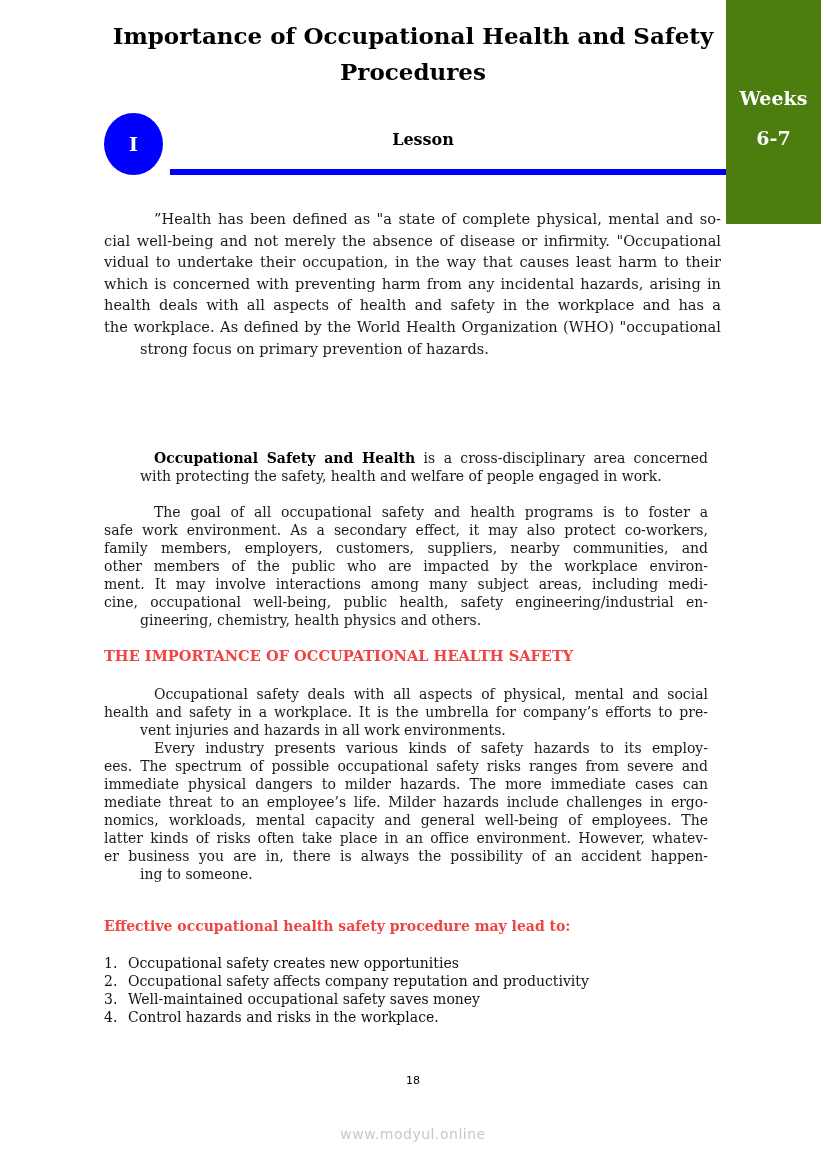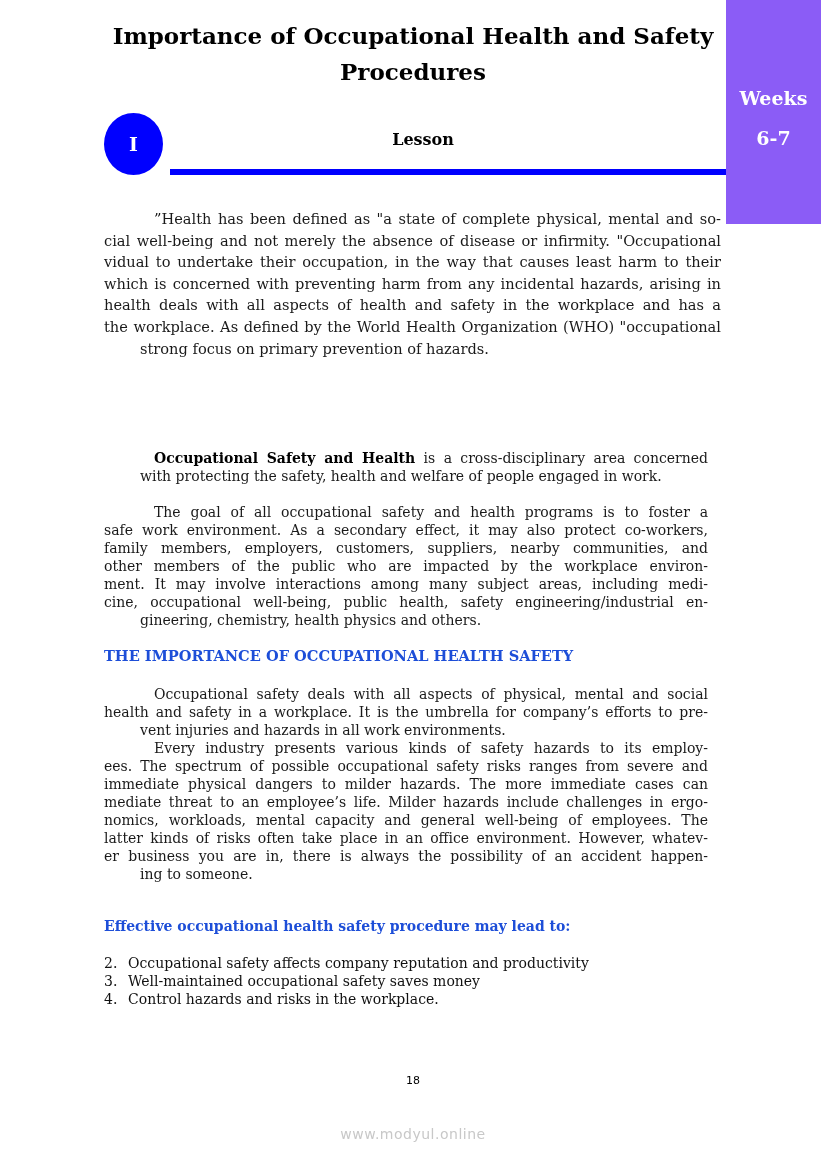--- a/index.html
+++ b/index.html
@@ -2,40 +2,40 @@
 <html><head>
   <meta charset="utf-8">
   <style>
     html, body { margin: 0; padding: 0; background: #ffffff; }
     body { width: 826px; height: 1169px; position: relative; overflow: hidden;
            font-family: "DejaVu Serif", "Liberation Serif", serif; color: #111; }
     .title { position: absolute; left: 100px; width: 626px; text-align: center;
              font-family: "DejaVu Serif", serif; font-weight: bold; font-size: 23px; color: #000; }
     #title1 { top: 22px; }
     #title2 { top: 58px; }
-    .weeks-box { position: absolute; left: 726px; top: 0; width: 95px; height: 224px; background: #8b5cf6; }
+    .weeks-box { position: absolute; left: 726px; top: 0; width: 95px; height: 224px; background: #4d7c0f; }
     .weeks-text { position: absolute; left: 0; width: 95px; text-align: center; color: #fff;
                   font-family: "DejaVu Serif", serif; font-weight: bold; font-size: 19px; }
     #weeks-label { top: 87px; }
     #weeks-range { top: 127px; }
     .lesson-circle { position: absolute; left: 104px; top: 113px; width: 59px; height: 62px;
                      border-radius: 50%; background: #0000ff; color: #fff; text-align: center;
                      line-height: 62px; font-weight: bold; font-size: 19px; font-family: "DejaVu Serif", serif; }
     .lesson-label { position: absolute; left: 170px; width: 506px; top: 130px; text-align: center;
                     font-weight: bold; font-size: 16px; color: #000; }
     .lesson-rule { position: absolute; left: 170px; top: 169px; width: 556px; height: 6px; background: #0000ff; }
     .block { position: absolute; left: 104px; width: 617px; font-size: 14.6px; line-height: 21.6px;
              font-family: "DejaVu Serif", serif; color: #1a1a1a; }
     .block2 { position: absolute; left: 104px; width: 604px; font-size: 14px; line-height: 18px;
               font-family: "DejaVu Serif", serif; color: #1a1a1a; }
     .ln { display: block; white-space: nowrap; text-align: justify; text-align-last: justify; }
     .ln.last { text-align-last: left; margin-left: 36px; }
     .indent { padding-left: 50px; }
     .bold { font-weight: bold; color: #000; }
-    .heading { position: absolute; left: 104px; font-weight: bold; font-size: 14.6px; color: #1d4ed8;
+    .heading { position: absolute; left: 104px; font-weight: bold; font-size: 14.6px; color: #ef4444;
                font-family: "DejaVu Serif", serif; }
     .list { position: absolute; left: 104px; top: 954px; font-size: 14px; line-height: 18px; margin: 0; padding: 0; list-style: none; }
     .list li { white-space: nowrap; }
     .list .num { display: inline-block; width: 24px; }
     .page-num { position: absolute; left: 0; width: 826px; text-align: center; top: 1074px;
                 font-family: "DejaVu Sans", sans-serif; font-size: 11px; color: #000; }
     .watermark { position: absolute; left: 0; width: 826px; text-align: center; top: 1126px;
                  font-family: "DejaVu Sans", sans-serif; font-size: 14px; color: #c8c8c8; letter-spacing: 0.5px; }
   </style>
 </head>
@@ -93,19 +93,20 @@
   <span class="ln">mediate threat to an employee’s life.  Milder hazards include challenges in ergo-</span>
   <span class="ln">nomics, workloads, mental capacity and general well-being of employees. The</span>
   <span class="ln">latter kinds of risks often take place in an office environment. However, whatev-</span>
   <span class="ln">er business you are in, there is always the possibility of an accident happen-</span>
   <span class="ln last">ing to someone.</span>
 </div>
 
 <div class="heading" style="top:918px; font-size:14px;">Effective occupational health safety procedure may lead to:</div>
 
 <ul class="list">
+  <li><span class="num">1.</span><span>Occupational safety creates new opportunities</span></li>
   <li><span class="num">2.</span><span>Occupational safety affects company reputation and productivity</span></li>
   <li><span class="num">3.</span><span>Well-maintained occupational safety saves money</span></li>
   <li><span class="num">4.</span><span>Control hazards and risks in the workplace.</span></li>
 </ul>
 
 <div class="page-num">18</div>
 <div class="watermark">www.modyul.online</div>
 
 </body></html>

